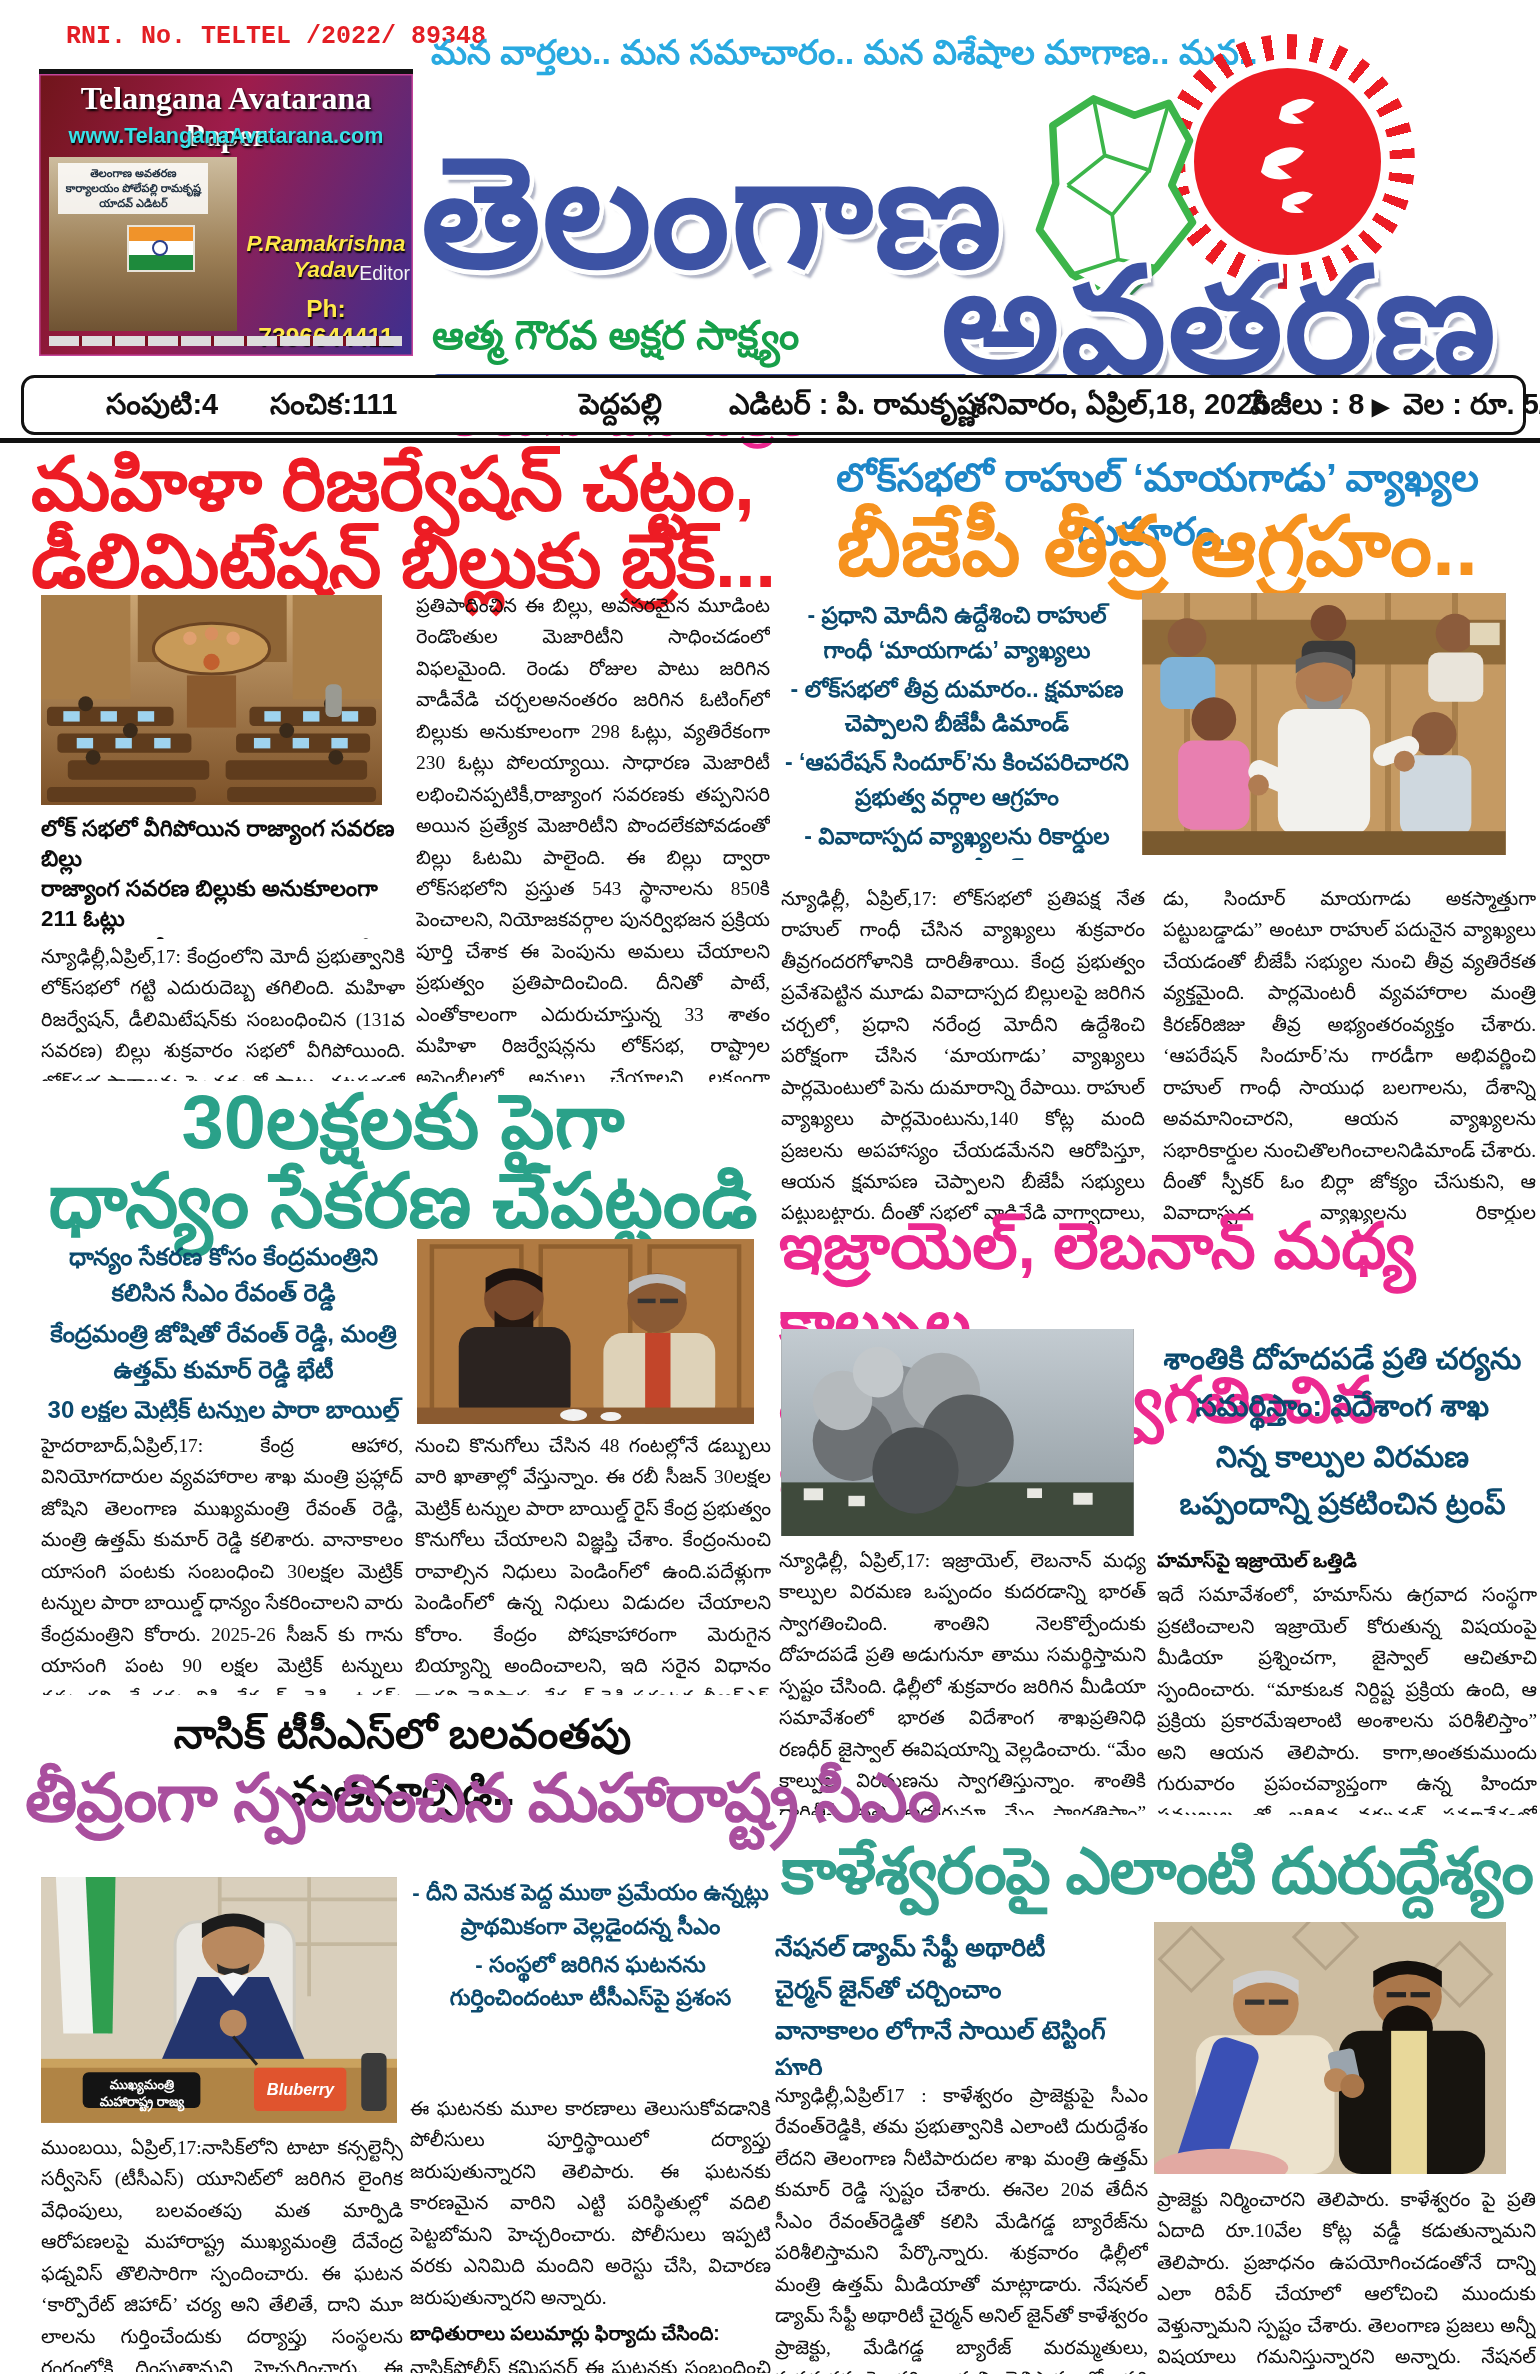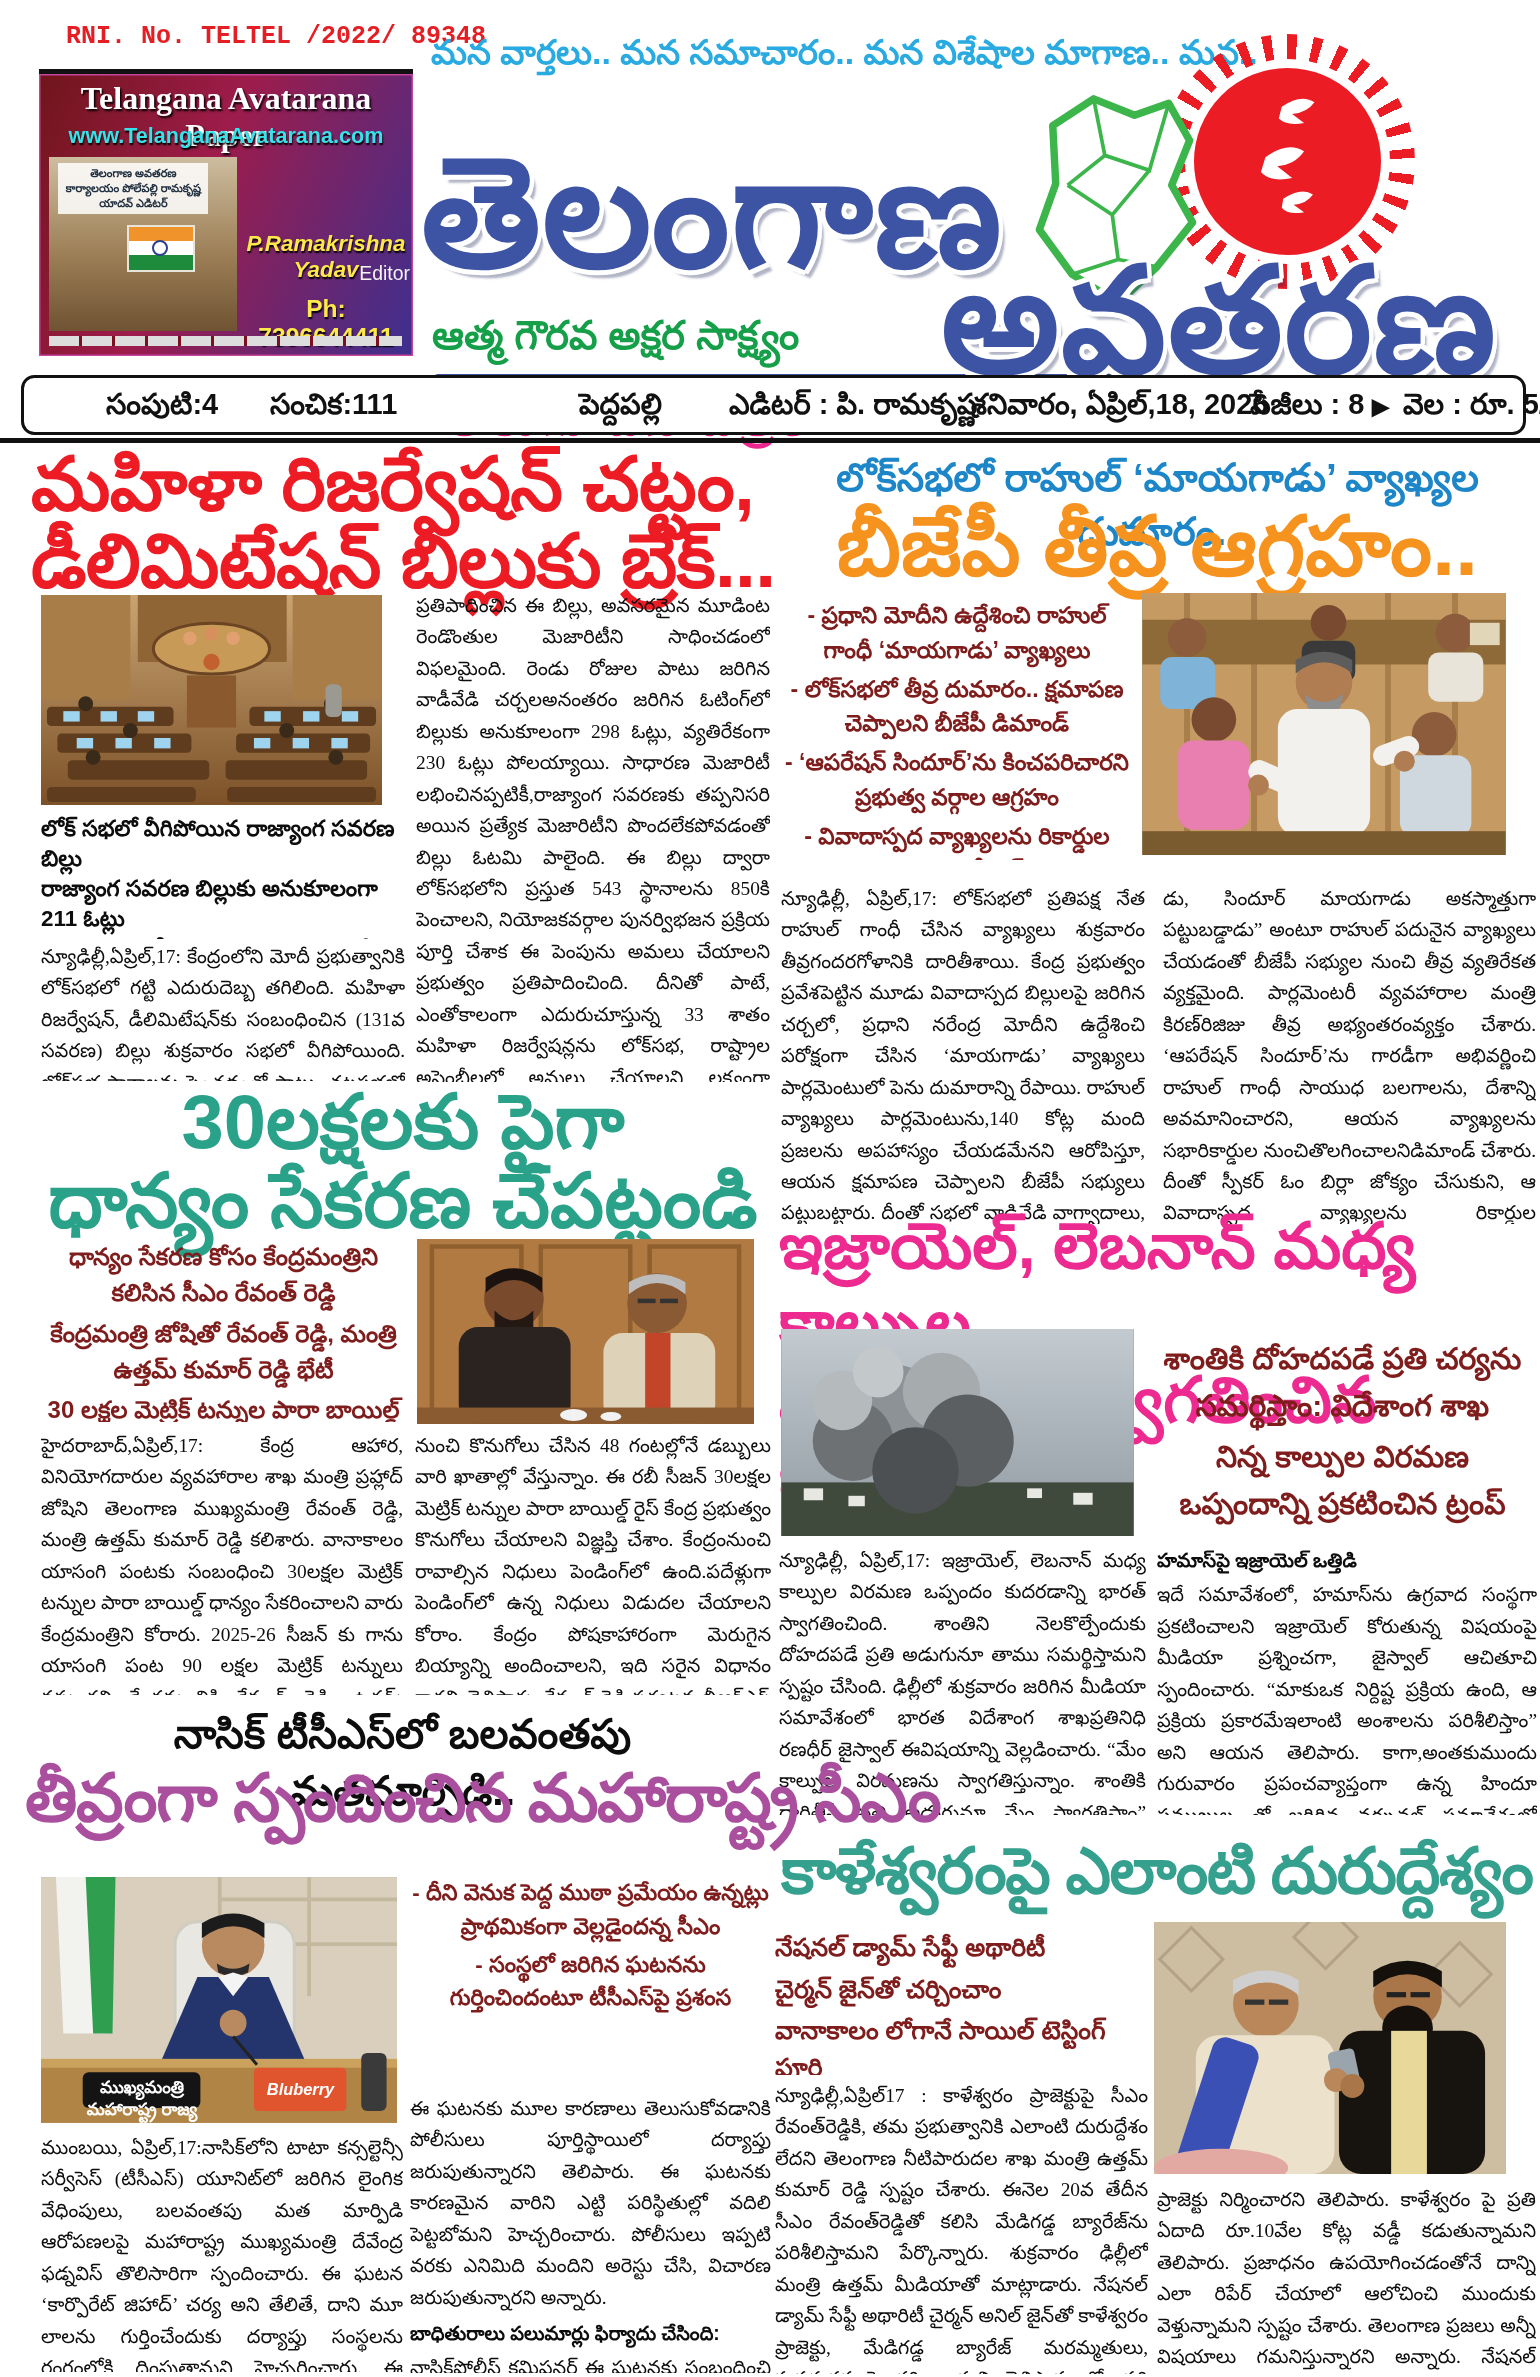--- a/index.html
+++ b/index.html
@@ -47,21 +47,21 @@
   .dateline{left:21px;top:375px;width:1499px;height:54px;border:3.7px solid #111;border-radius:13.4px;background:#fff;z-index:4;}
   .dl{position:absolute;top:10.4px;font-size:29px;font-weight:700;color:#111;white-space:nowrap;}
   .rule-under{left:0;top:438px;width:1541px;height:4.5px;background:#111;z-index:3;}
   
   .wb-headline{left:31px;top:446px;width:746px;font-size:75px;line-height:1.03;font-weight:800;color:#ed1c24;letter-spacing:-0.7px;}
   .bjp-kicker{left:783px;top:456px;width:749px;text-align:center;font-size:39px;font-weight:700;color:#1d86c8;}
   .bjp-headline{left:783px;top:499px;width:749px;text-align:center;font-size:83px;font-weight:800;color:#f6921e;}
   
   .body{font-family:"Liberation Serif",serif;font-size:19.4px;line-height:1.62;text-align:justify;overflow:hidden;color:#0d0d0d;}
   .capt{font-family:"Liberation Sans",sans-serif;font-size:22.4px;line-height:1.34;font-weight:700;color:#0d0d0d;overflow:hidden;}
-  .pts{font-family:"Liberation Sans",sans-serif;font-size:23px;line-height:1.5;font-weight:600;text-align:center;color:#7f1d1d;overflow:hidden;}
+  .pts{font-family:"Liberation Sans",sans-serif;font-size:23px;line-height:1.5;font-weight:600;text-align:center;color:#0c4a6e;overflow:hidden;}
   .pts div{margin-bottom:4.5px;}
   .grain-headline{left:45px;top:1082px;width:716px;text-align:center;font-size:76px;line-height:1.04;font-weight:800;color:#2aa189;}
   .grain-pts{left:37px;top:1239px;width:373px;font-size:24px;}
   .israel-headline{left:779px;top:1208px;width:754px;font-size:64px;line-height:1.2;font-weight:800;color:#ec2a90;}
   .israel-pts{left:1147px;top:1336px;width:391px;font-size:30px;line-height:1.56;}
   .tcs-strap{left:67px;top:1711px;width:671px;text-align:center;font-size:41px;font-weight:700;color:#0d0d0d;}
   .tcs-headline{left:25px;top:1759px;width:749px;font-size:67px;font-weight:800;color:#a94f9e;letter-spacing:-1.5px;white-space:nowrap;}
   .kal-headline{left:781px;top:1834px;width:754px;text-align:center;font-size:64px;font-weight:800;color:#35a08e;letter-spacing:-1.5px;white-space:nowrap;}
   .kal-pts{left:775px;top:1929px;width:376px;font-size:25px;line-height:1.48;text-align:left;}
   .rt-head{font-weight:800;font-family:"Liberation Sans",sans-serif;display:block;margin-bottom:3px;}
@@ -328,21 +328,21 @@
       <path d="M160 250 L210 134 L306 134 L356 250 Z" fill="#24356e"></path>
       <path d="M238 134 L258 160 L278 134 L258 128 Z" fill="#f4f4f4"></path>
       <circle cx="258" cy="196" r="18" fill="#b9895f"></circle>
       <rect x="0" y="250" width="478" height="80" fill="#b08445"></rect>
       <rect x="0" y="244" width="478" height="12" fill="#caa25e"></rect>
       <rect x="56" y="262" width="158" height="48" rx="8" fill="#141414"></rect>
       <rect x="286" y="256" width="124" height="58" rx="6" fill="#e0542e"></rect>
       <rect x="430" y="236" width="34" height="78" rx="8" fill="#3a3a3a"></rect>
       <line x1="258" y1="214" x2="290" y2="252" stroke="#222" stroke-width="4"></line>
     </svg>
-    <div class="abs" style="left:45px;top:200px;width:112px;text-align:center;color:#fff;font-size:17px;font-weight:700;line-height:1.3">ముఖ్యమంత్రి మహారాష్ట్ర రాజ్య</div>
+    <div class="abs" style="left:45px;top:200px;width:112px;text-align:center;color:#fff;font-size:13px;font-weight:700;line-height:1.3">ముఖ్యమంత్రి మహారాష్ట్ర రాజ్య</div>
     <div class="abs" style="left:215px;top:203px;width:89px;text-align:center;color:#fff;font-size:16.4px;font-weight:800;font-style:italic">Bluberry</div>
   </div>
   <div class="abs pts" style="left:410px;top:1876px;width:361px;height:215px;font-size:22.4px">
     <div>- దీని వెనుక పెద్ద ముఠా ప్రమేయం ఉన్నట్లు ప్రాథమికంగా వెల్లడైందన్న సీఎం</div>
     <div>- సంస్థలో జరిగిన ఘటనను గుర్తించిందంటూ టీసీఎస్‌పై ప్రశంస</div>
 
   </div>
   <div class="abs body" style="left:410px;top:2093px;width:361px;height:280px">
     <span>ఈ ఘటనకు మూల కారణాలు తెలుసుకోవడానికి పోలీసులు పూర్తిస్థాయిలో దర్యాప్తు జరుపుతున్నారని తెలిపారు. ఈ ఘటనకు కారణమైన వారిని ఎట్టి పరిస్థితుల్లో వదిలి పెట్టబోమని హెచ్చరించారు. పోలీసులు ఇప్పటి వరకు ఎనిమిది మందిని అరెస్టు చేసి, విచారణ జరుపుతున్నారని అన్నారు.</span>
     <span class="rt-head" style="margin-top:4.5px">బాధితురాలు పలుమార్లు ఫిర్యాదు చేసింది:</span>

